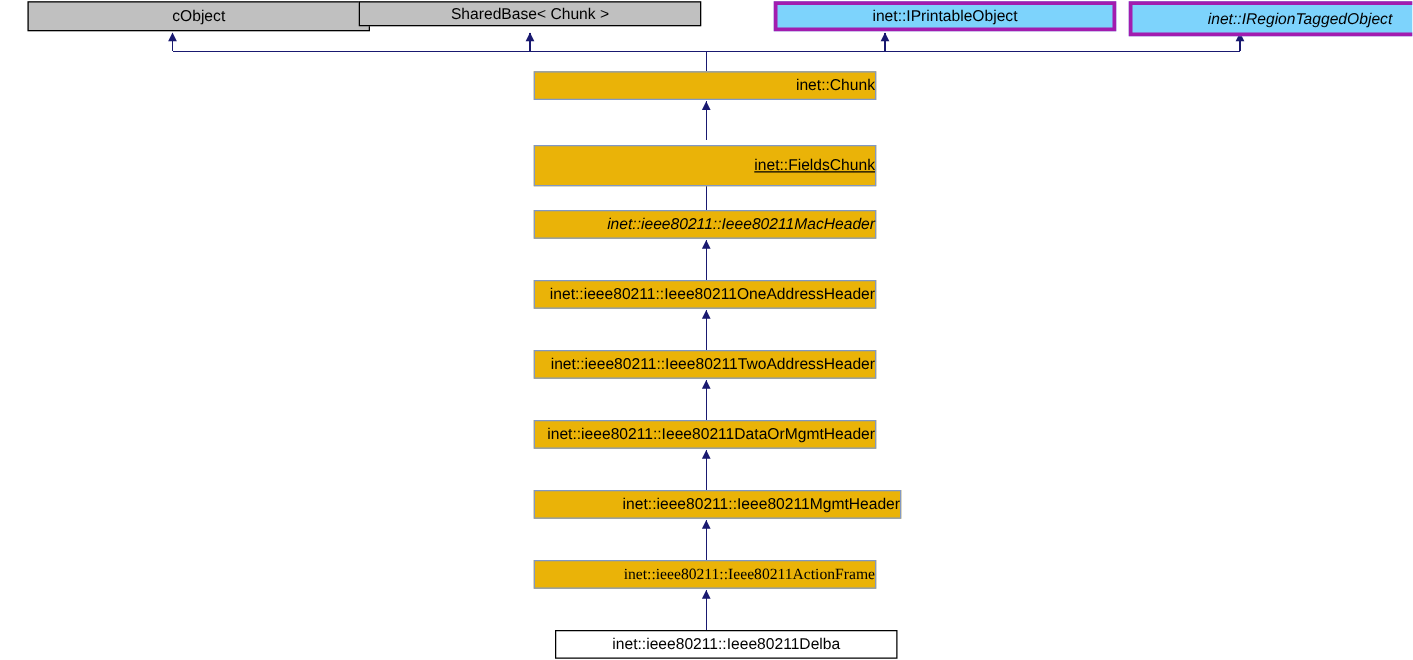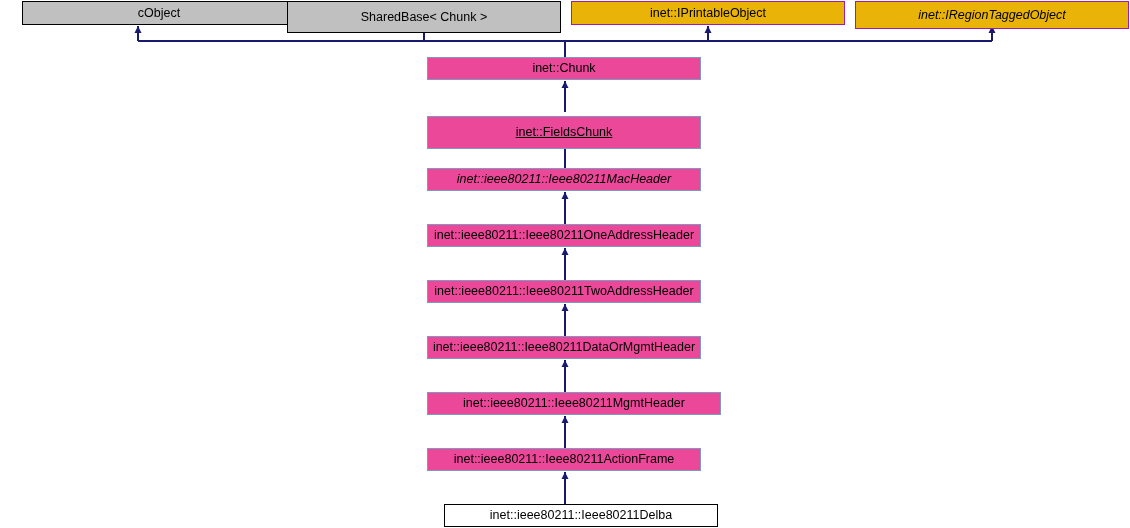--- a/index.html
+++ b/index.html
@@ -36,26 +36,28 @@
     letter-spacing: 0px;
     color: #000000;
     white-space: nowrap;
     text-align: center;
   }
   .node-base {
     background: #c0c0c0;
     border: 1px solid #000000;
   }
   .node-iface {
-    background: #eab308;
-    border: 1px solid #a21caf;
+    background: #7dd3fc;
+    border: 3px solid #a21caf;
+    margin-left: 48px;
   }
   .node-chain {
-    background: #ec4899;
+    background: #eab308;
     border: 1px solid #8198c4;
+    justify-content: flex-end;
   }
   .node-focus {
     background: #ffffff;
     border: 1px solid #000000;
     margin-left: 17px;
   }
   .node-label {
     display: block;
     pointer-events: none;
   }
@@ -88,21 +90,21 @@
       <line x1="565" y1="360" x2="565" y2="392" stroke="#191970" stroke-width="1.2" shape-rendering="crispEdges"></line>
       <polygon points="561.5,367 568.5,367 565,360" fill="#191970"></polygon>
       <line x1="565" y1="416" x2="565" y2="448" stroke="#191970" stroke-width="1.2" shape-rendering="crispEdges"></line>
       <polygon points="561.5,423 568.5,423 565,416" fill="#191970"></polygon>
       <line x1="565" y1="472" x2="565" y2="504" stroke="#191970" stroke-width="1.2" shape-rendering="crispEdges"></line>
       <polygon points="561.5,479 568.5,479 565,472" fill="#191970"></polygon>
     </svg>
 <div class="node node-base" style="left: 2px; top: 1px; width: 274px; height: 24px; margin-left: 20px;">
       <span class="node-label">cObject</span>
     </div>
-    <div class="node node-base" style="left: 287px; top: 1px; width: 274px; height: 32px;">
+    <div class="node node-base" style="left: 287px; top: 1px; width: 274px; height: 20px;">
       <span class="node-label">SharedBase&lt; Chunk &gt;</span>
     </div>
     <div class="node node-iface" style="left: 571px; top: 1px; width: 274px; height: 24px;">
       <span class="node-label">inet::IPrintableObject</span>
     </div>
     <div class="node node-iface" style="left: 855px; top: 1px; width: 274px; height: 28px; font-style: italic;">
       <span class="node-label">inet::IRegionTaggedObject</span>
     </div>
     <div class="node node-chain" style="left: 427px; top: 57px; width: 274px; height: 23px;">
       <span class="node-label">inet::Chunk</span>
@@ -118,19 +120,19 @@
     </div>
     <div class="node node-chain" style="left: 427px; top: 280px; width: 274px; height: 23px;">
       <span class="node-label">inet::ieee80211::Ieee80211TwoAddressHeader</span>
     </div>
     <div class="node node-chain" style="left: 427px; top: 336px; width: 274px; height: 23px;">
       <span class="node-label">inet::ieee80211::Ieee80211DataOrMgmtHeader</span>
     </div>
     <div class="node node-chain" style="left: 427px; top: 392px; width: 294px; height: 23px;">
       <span class="node-label">inet::ieee80211::Ieee80211MgmtHeader</span>
     </div>
-    <div class="node node-chain" style="left: 427px; top: 448px; width: 274px; height: 23px;">
+    <div class="node node-chain" style="left: 427px; top: 448px; width: 274px; height: 23px; font-family: Liberation Serif, serif;">
       <span class="node-label">inet::ieee80211::Ieee80211ActionFrame</span>
     </div>
     <div class="node node-focus" style="left: 427px; top: 504px; width: 274px; height: 23px;">
       <span class="node-label">inet::ieee80211::Ieee80211Delba</span>
     </div>
   </div>
 
 </body></html>

